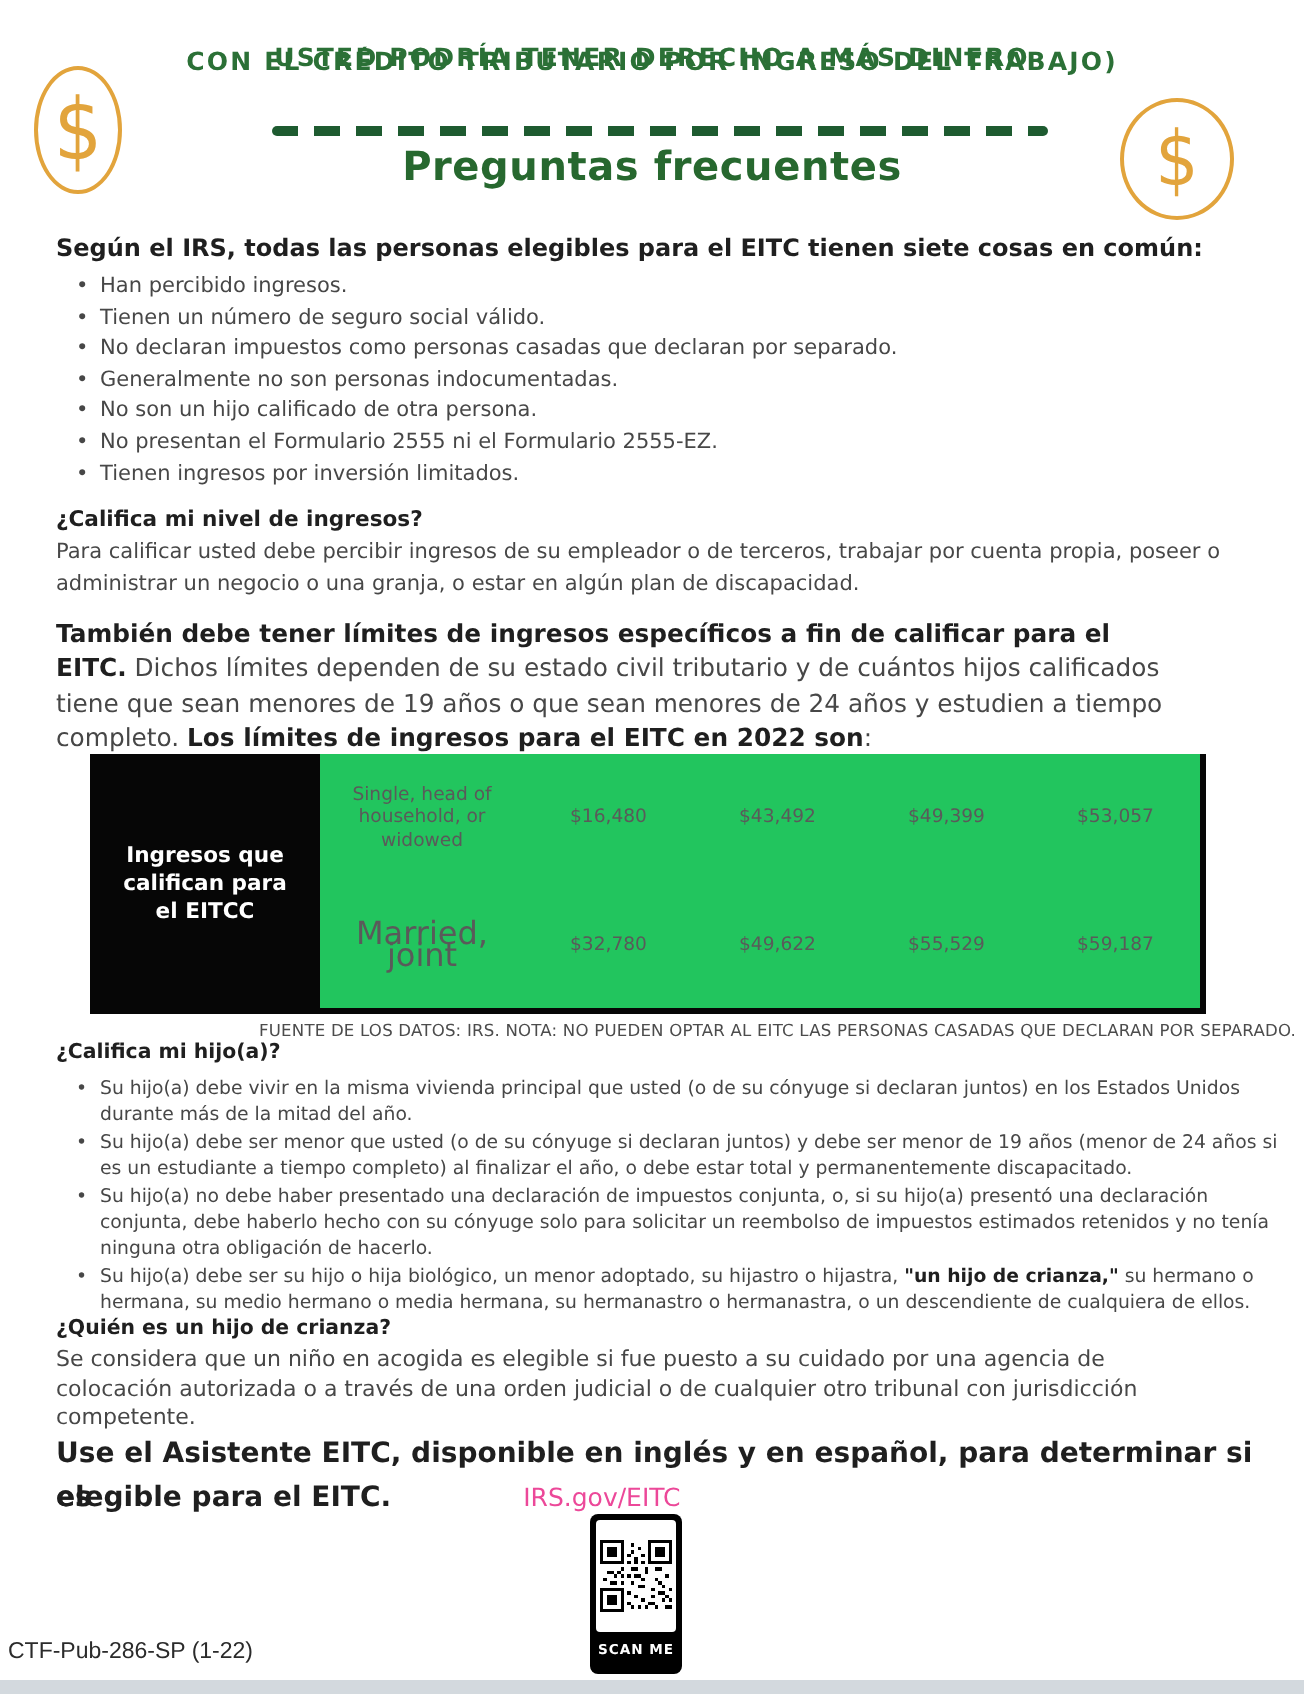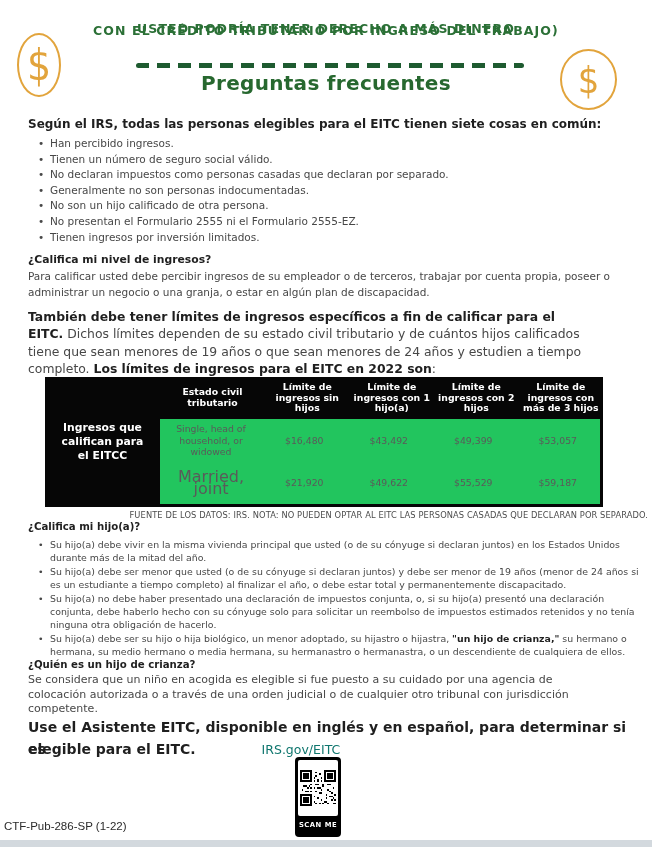--- a/index.html
+++ b/index.html
@@ -57,21 +57,21 @@
   .dcell.estado.married { font-size:16px; }
   .dcell.num { flex:1; }
   .source-note { position:absolute; left:28px; top:510px; width:620px;
     text-align:right; font-size:8.3px; color:#4c4c4c; letter-spacing:0.1px; }
   
   .child-list li { font-size:9.4px; color:#474747; line-height:13.4px; }
   .child-list li b { color:#1f1f1f; }
   .foster-body { font-size:11px; color:#474747; line-height:14.5px; width:575px; }
   
   .cta-line { font-size:14px; font-weight:700; color:#1f1f1f; line-height:22px; }
-  .cta-link { font-size:12.5px; font-weight:400; color:#0f766e; margin-left:66px; }
+  .cta-link { font-size:12.5px; font-weight:400; color:#ec4899; margin-left:66px; }
   .qr { position:absolute; left:295px; top:757px; width:46px; height:80px;
     background:#000; border-radius:4px; padding:3px; display:flex;
     flex-direction:column; align-items:center; }
   .qr-white { width:40px; height:58px; background:#fff; border-radius:2px;
     display:flex; align-items:center; justify-content:center; }
   .qr-label { color:#ffffff; font-size:6.8px; font-weight:700; letter-spacing:0.5px;
     height:19px; display:flex; align-items:center; }
   .footer-id { position:absolute; left:4px; top:820px; font-size:11.5px;
     color:#2b2b2b; font-family:"Liberation Sans","DejaVu Sans",sans-serif; }
   .bottom-strip { position:absolute; left:0; top:840px; width:652px; height:7px;
@@ -105,38 +105,31 @@
   </ul>
 
   <div class="abs h-bold-sm" style="top:253px;">¿Califica mi nivel de ingresos?</div>
   <div class="abs body-txt" style="top:269px; width:596px;">Para calificar usted debe percibir ingresos de su empleador o de terceros, trabajar por cuenta propia, poseer o administrar un negocio o una granja, o estar en algún plan de discapacidad.</div>
 
   <div class="abs limits" style="top:308px;"><b>También debe tener límites de ingresos específicos a fin de calificar para el EITC.</b><span class="reg"> Dichos límites dependen de su estado civil tributario y de cuántos hijos calificados tiene que sean menores de 19 años o que sean menores de 24 años y estudien a tiempo completo. </span><b>Los límites de ingresos para el EITC en 2022 son</b><span class="reg">:</span></div>
 
   <div class="etable">
     <div class="label-col">Ingresos que califican para el EITCC</div>
     <div class="right-part">
-      <div class="header-row">
-        <div class="hcell estado">Estado civil tributario</div>
-        <div class="hcell num">Límite de ingresos sin hijos</div>
-        <div class="hcell num">Límite de ingresos con 1 hijo(a)</div>
-        <div class="hcell num">Límite de ingresos con 2 hijos</div>
-        <div class="hcell num">Límite de ingresos con más de 3 hijos</div>
-      </div>
       <div class="data-area">
         <div class="drow">
           <div class="dcell estado">Single, head of household, or widowed</div>
           <div class="dcell num">$16,480</div>
           <div class="dcell num">$43,492</div>
           <div class="dcell num">$49,399</div>
           <div class="dcell num">$53,057</div>
         </div>
         <div class="drow">
           <div class="dcell estado married">Married, joint</div>
-          <div class="dcell num">$21,920</div>
+          <div class="dcell num">$32,780</div>
           <div class="dcell num">$49,622</div>
           <div class="dcell num">$55,529</div>
           <div class="dcell num">$59,187</div>
         </div>
       </div>
     </div>
   </div>
   <div class="source-note">FUENTE DE LOS DATOS: IRS. NOTA: NO PUEDEN OPTAR AL EITC LAS PERSONAS CASADAS QUE DECLARAN POR SEPARADO.</div>
 
   <div class="abs h-bold-sm" style="top:521px; font-size:10.2px;">¿Califica mi hijo(a)?</div>

